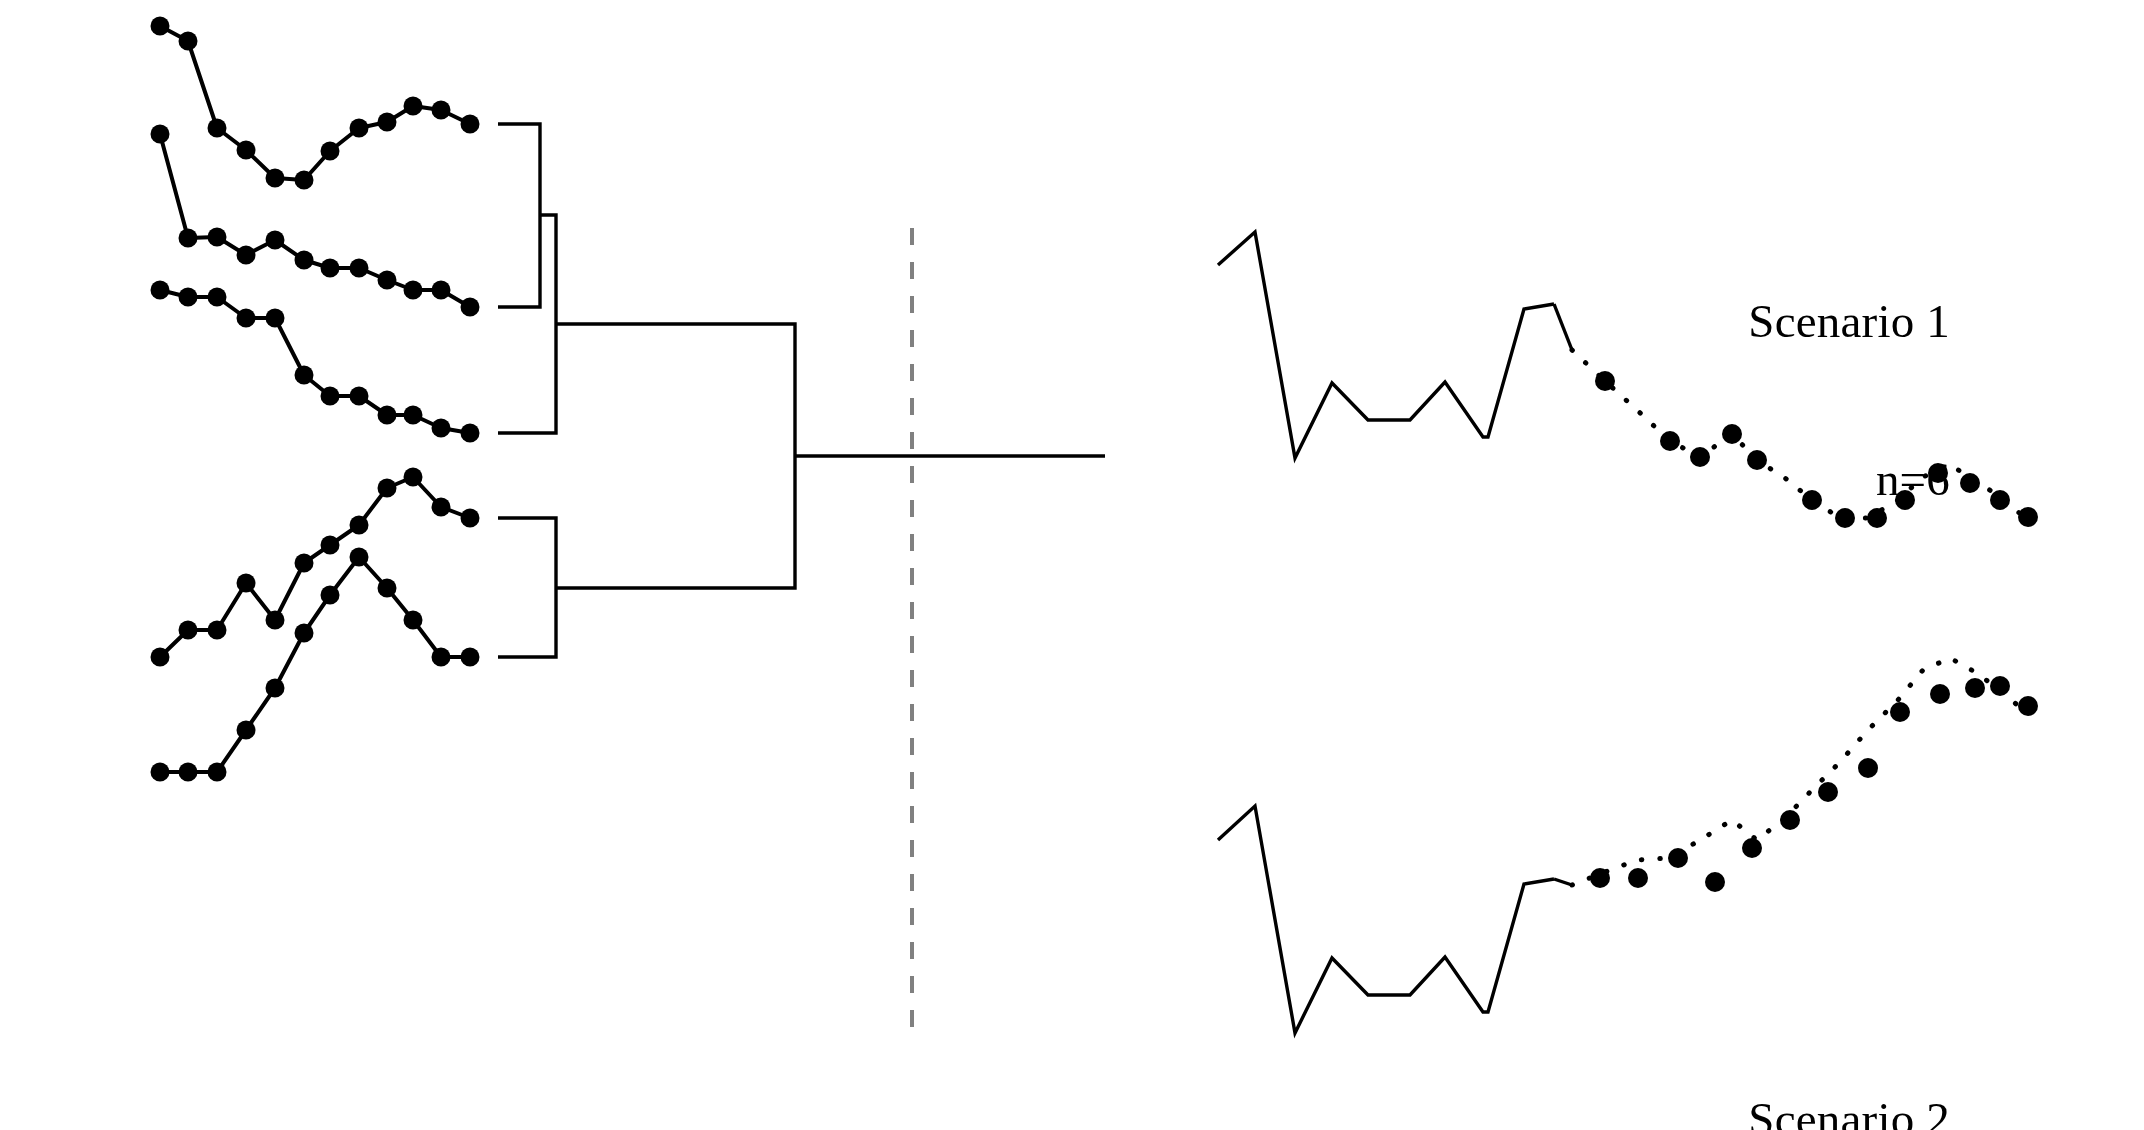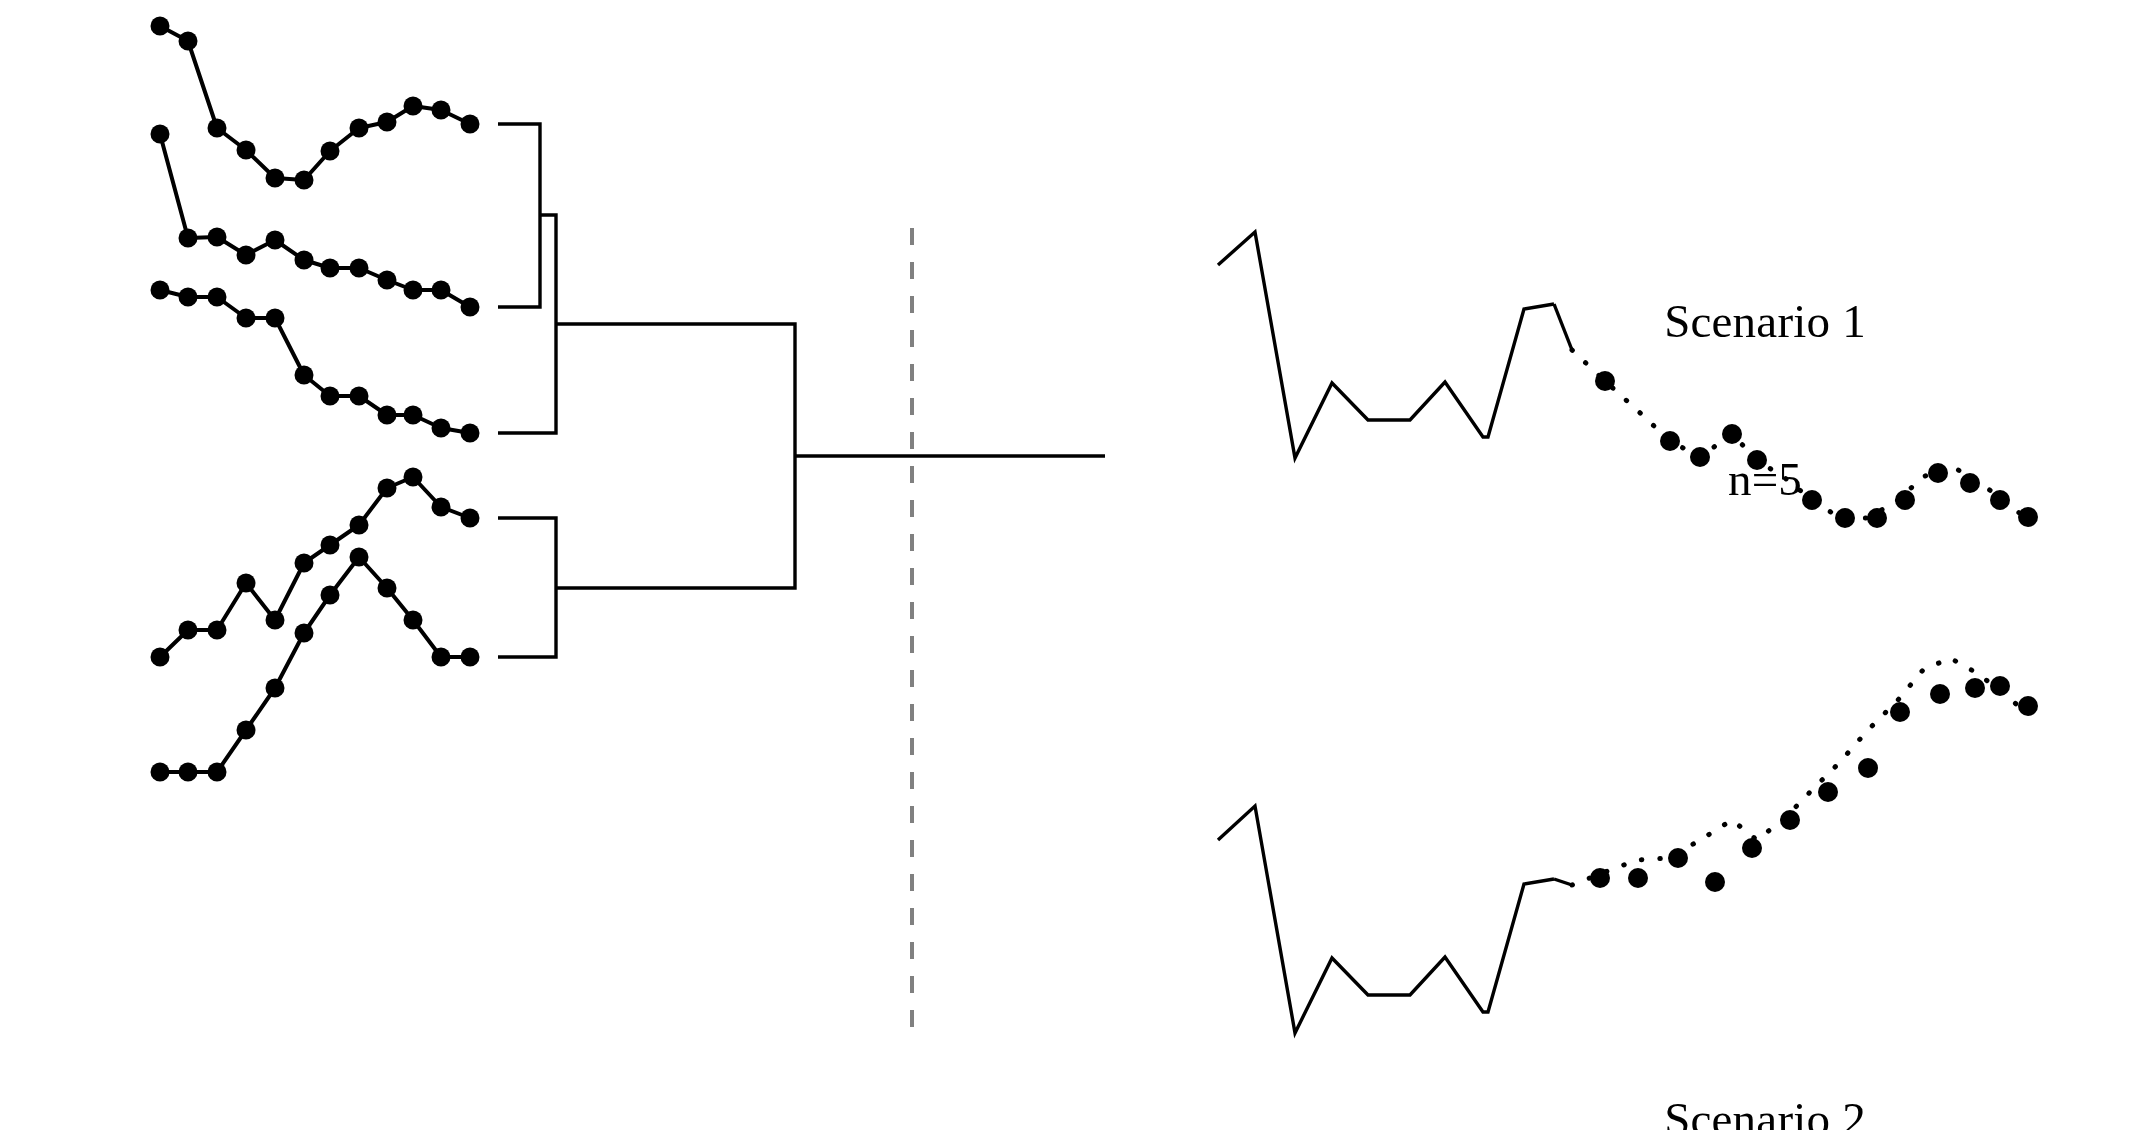--- a/index.html
+++ b/index.html
@@ -65,21 +65,21 @@
     stroke-dasharray: 0.5 18;
     stroke-linecap: round;
     stroke-linejoin: round;
   }
   .fc-marker {
     fill: #000000;
     stroke: none;
   }
   .scenario-label {
     position: absolute;
-    text-align: center;
+    text-align: right;
     color: #000000;
     font-family: "Liberation Serif", "DejaVu Serif", serif;
     font-size: 47px;
     line-height: 1.12;
     letter-spacing: 0.2px;
     white-space: pre;
     user-select: none;
   }
   #scenario-1-label {
     left: 1580px;
@@ -223,21 +223,21 @@
         <circle cx="1940" cy="694" r="10" class="fc-marker"></circle>
         <circle cx="1975" cy="688" r="10" class="fc-marker"></circle>
         <circle cx="2000" cy="686" r="10" class="fc-marker"></circle>
         <circle cx="2028" cy="706" r="10" class="fc-marker"></circle>
       </g>
 
   </svg>
 
   <div class="scenario-label" id="scenario-1-label">
     <div>Scenario 1</div>
-    <div>n=5</div>
+    <div>n=6</div>
   </div>
 
   <div class="scenario-label" id="scenario-2-label">
     <div>Scenario 2</div>
     
   </div>
 
 </div>
 
 </body></html>

